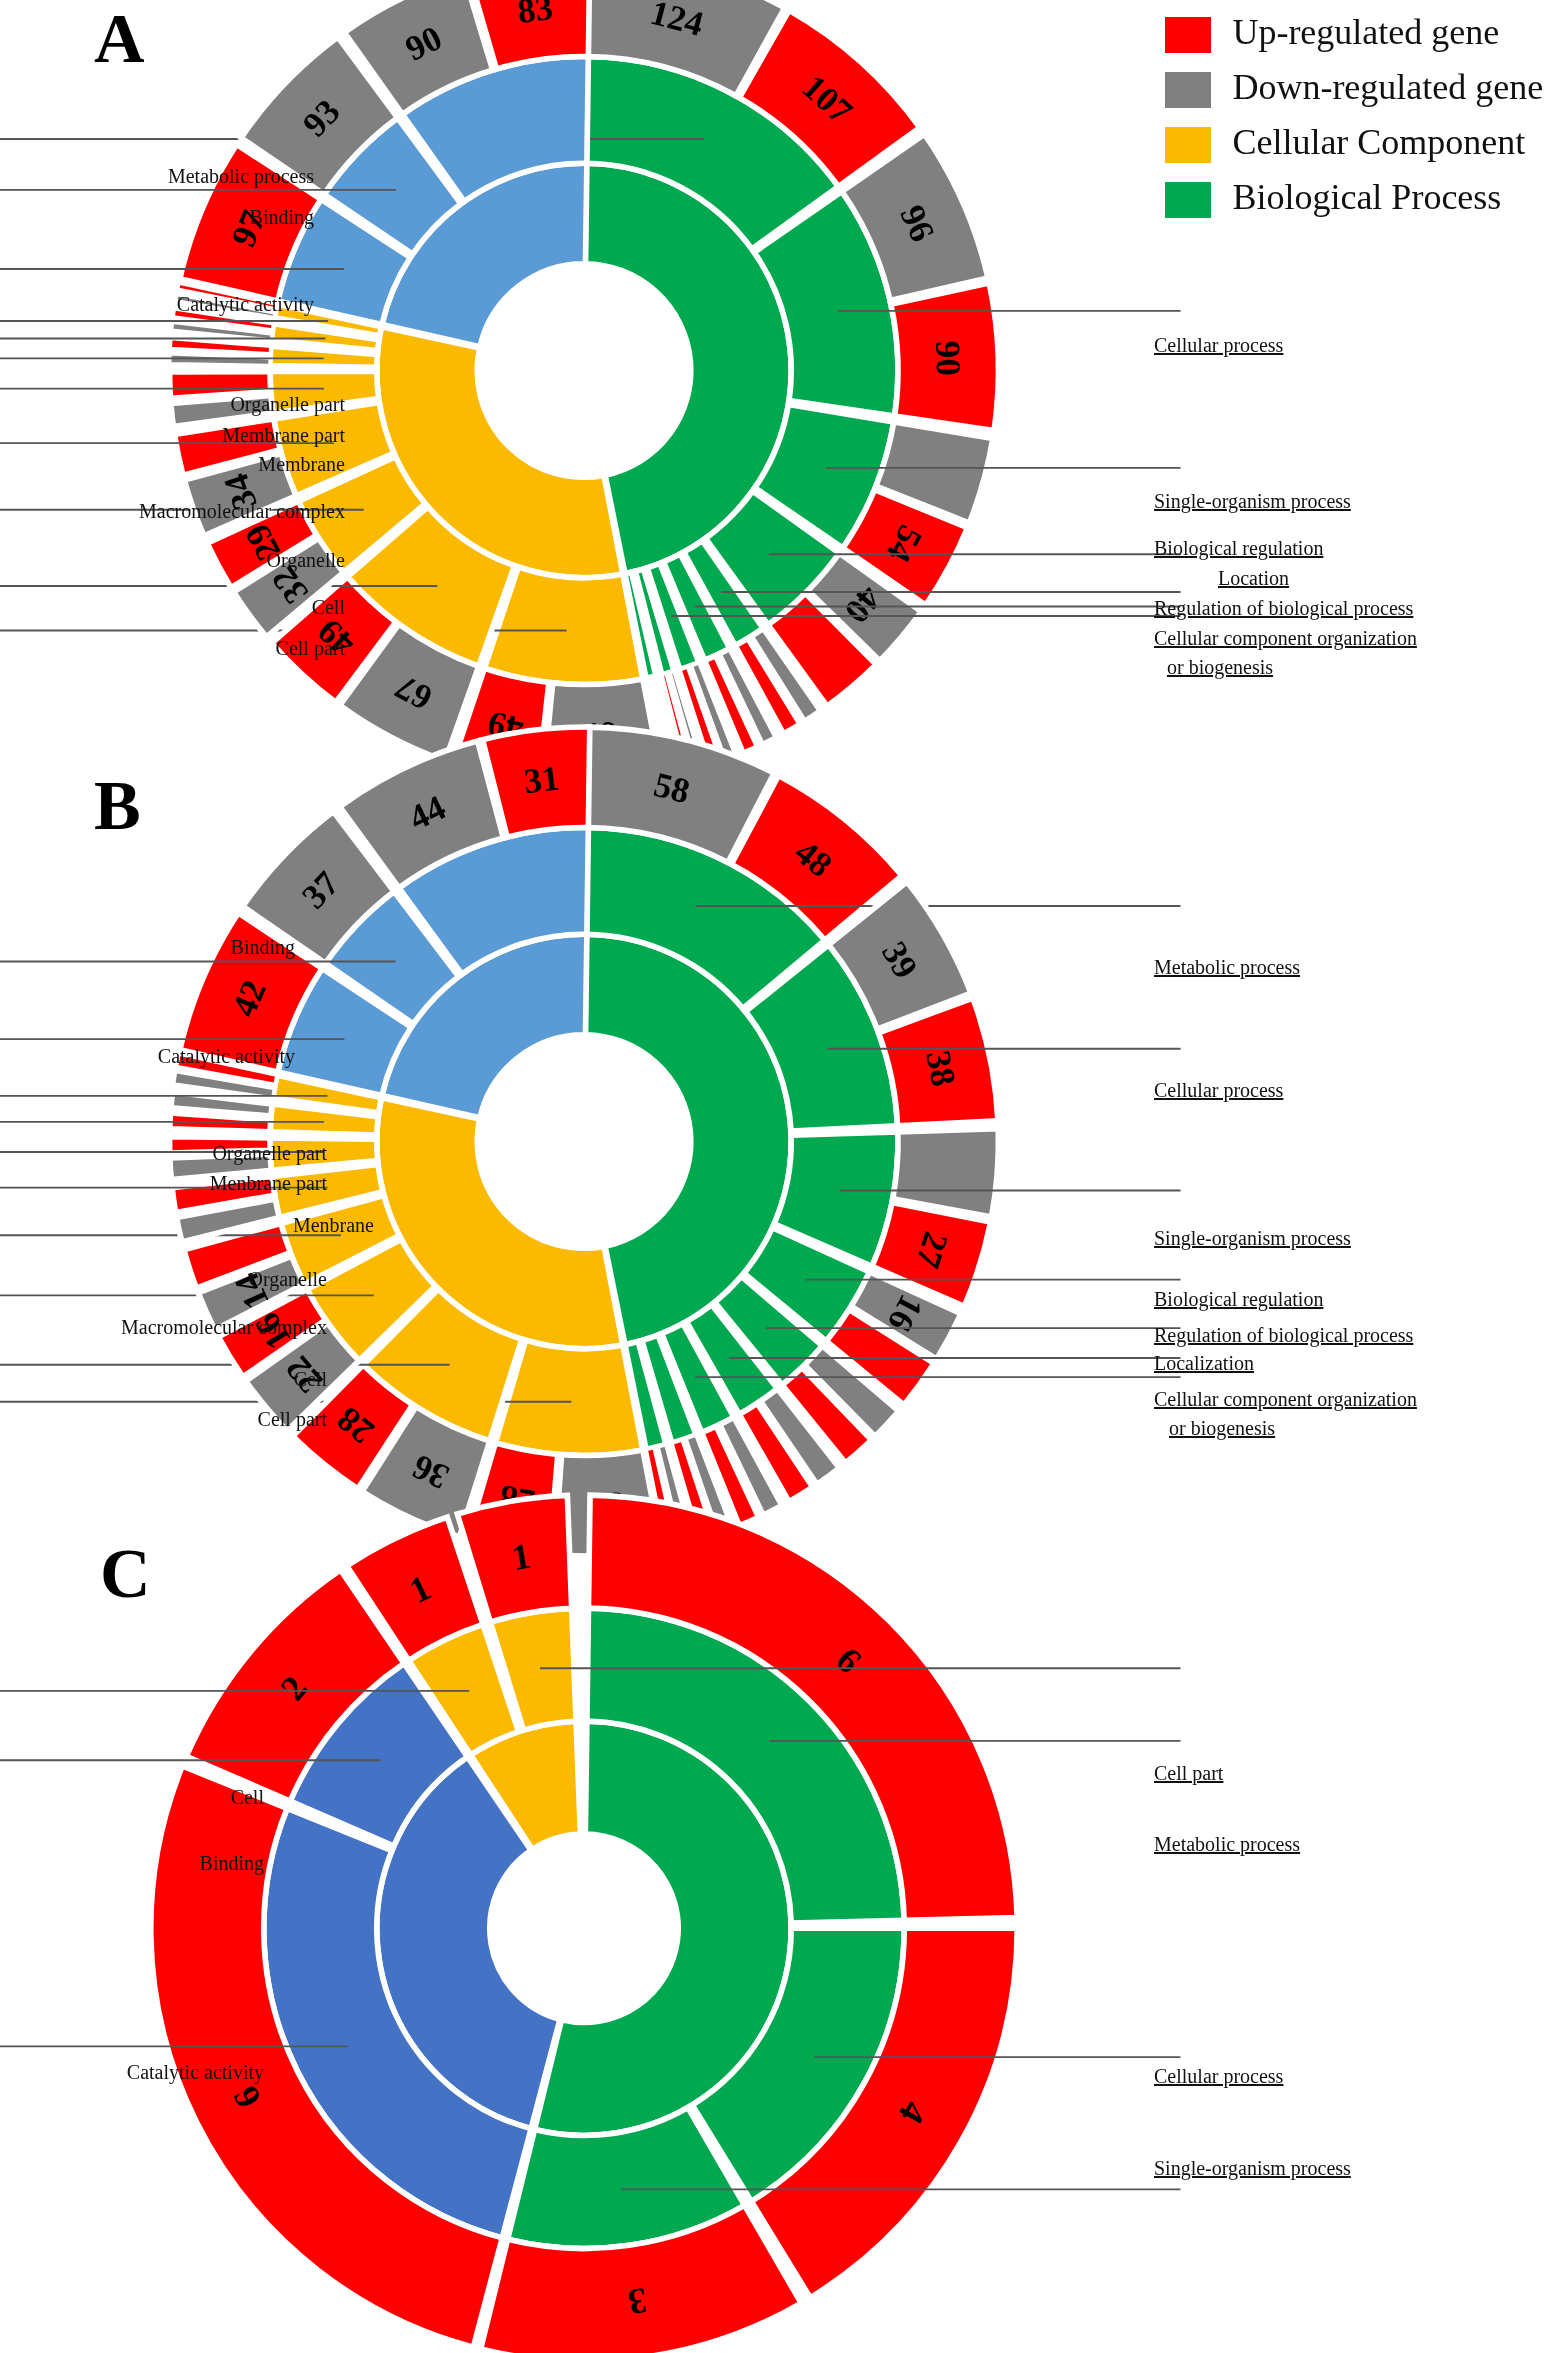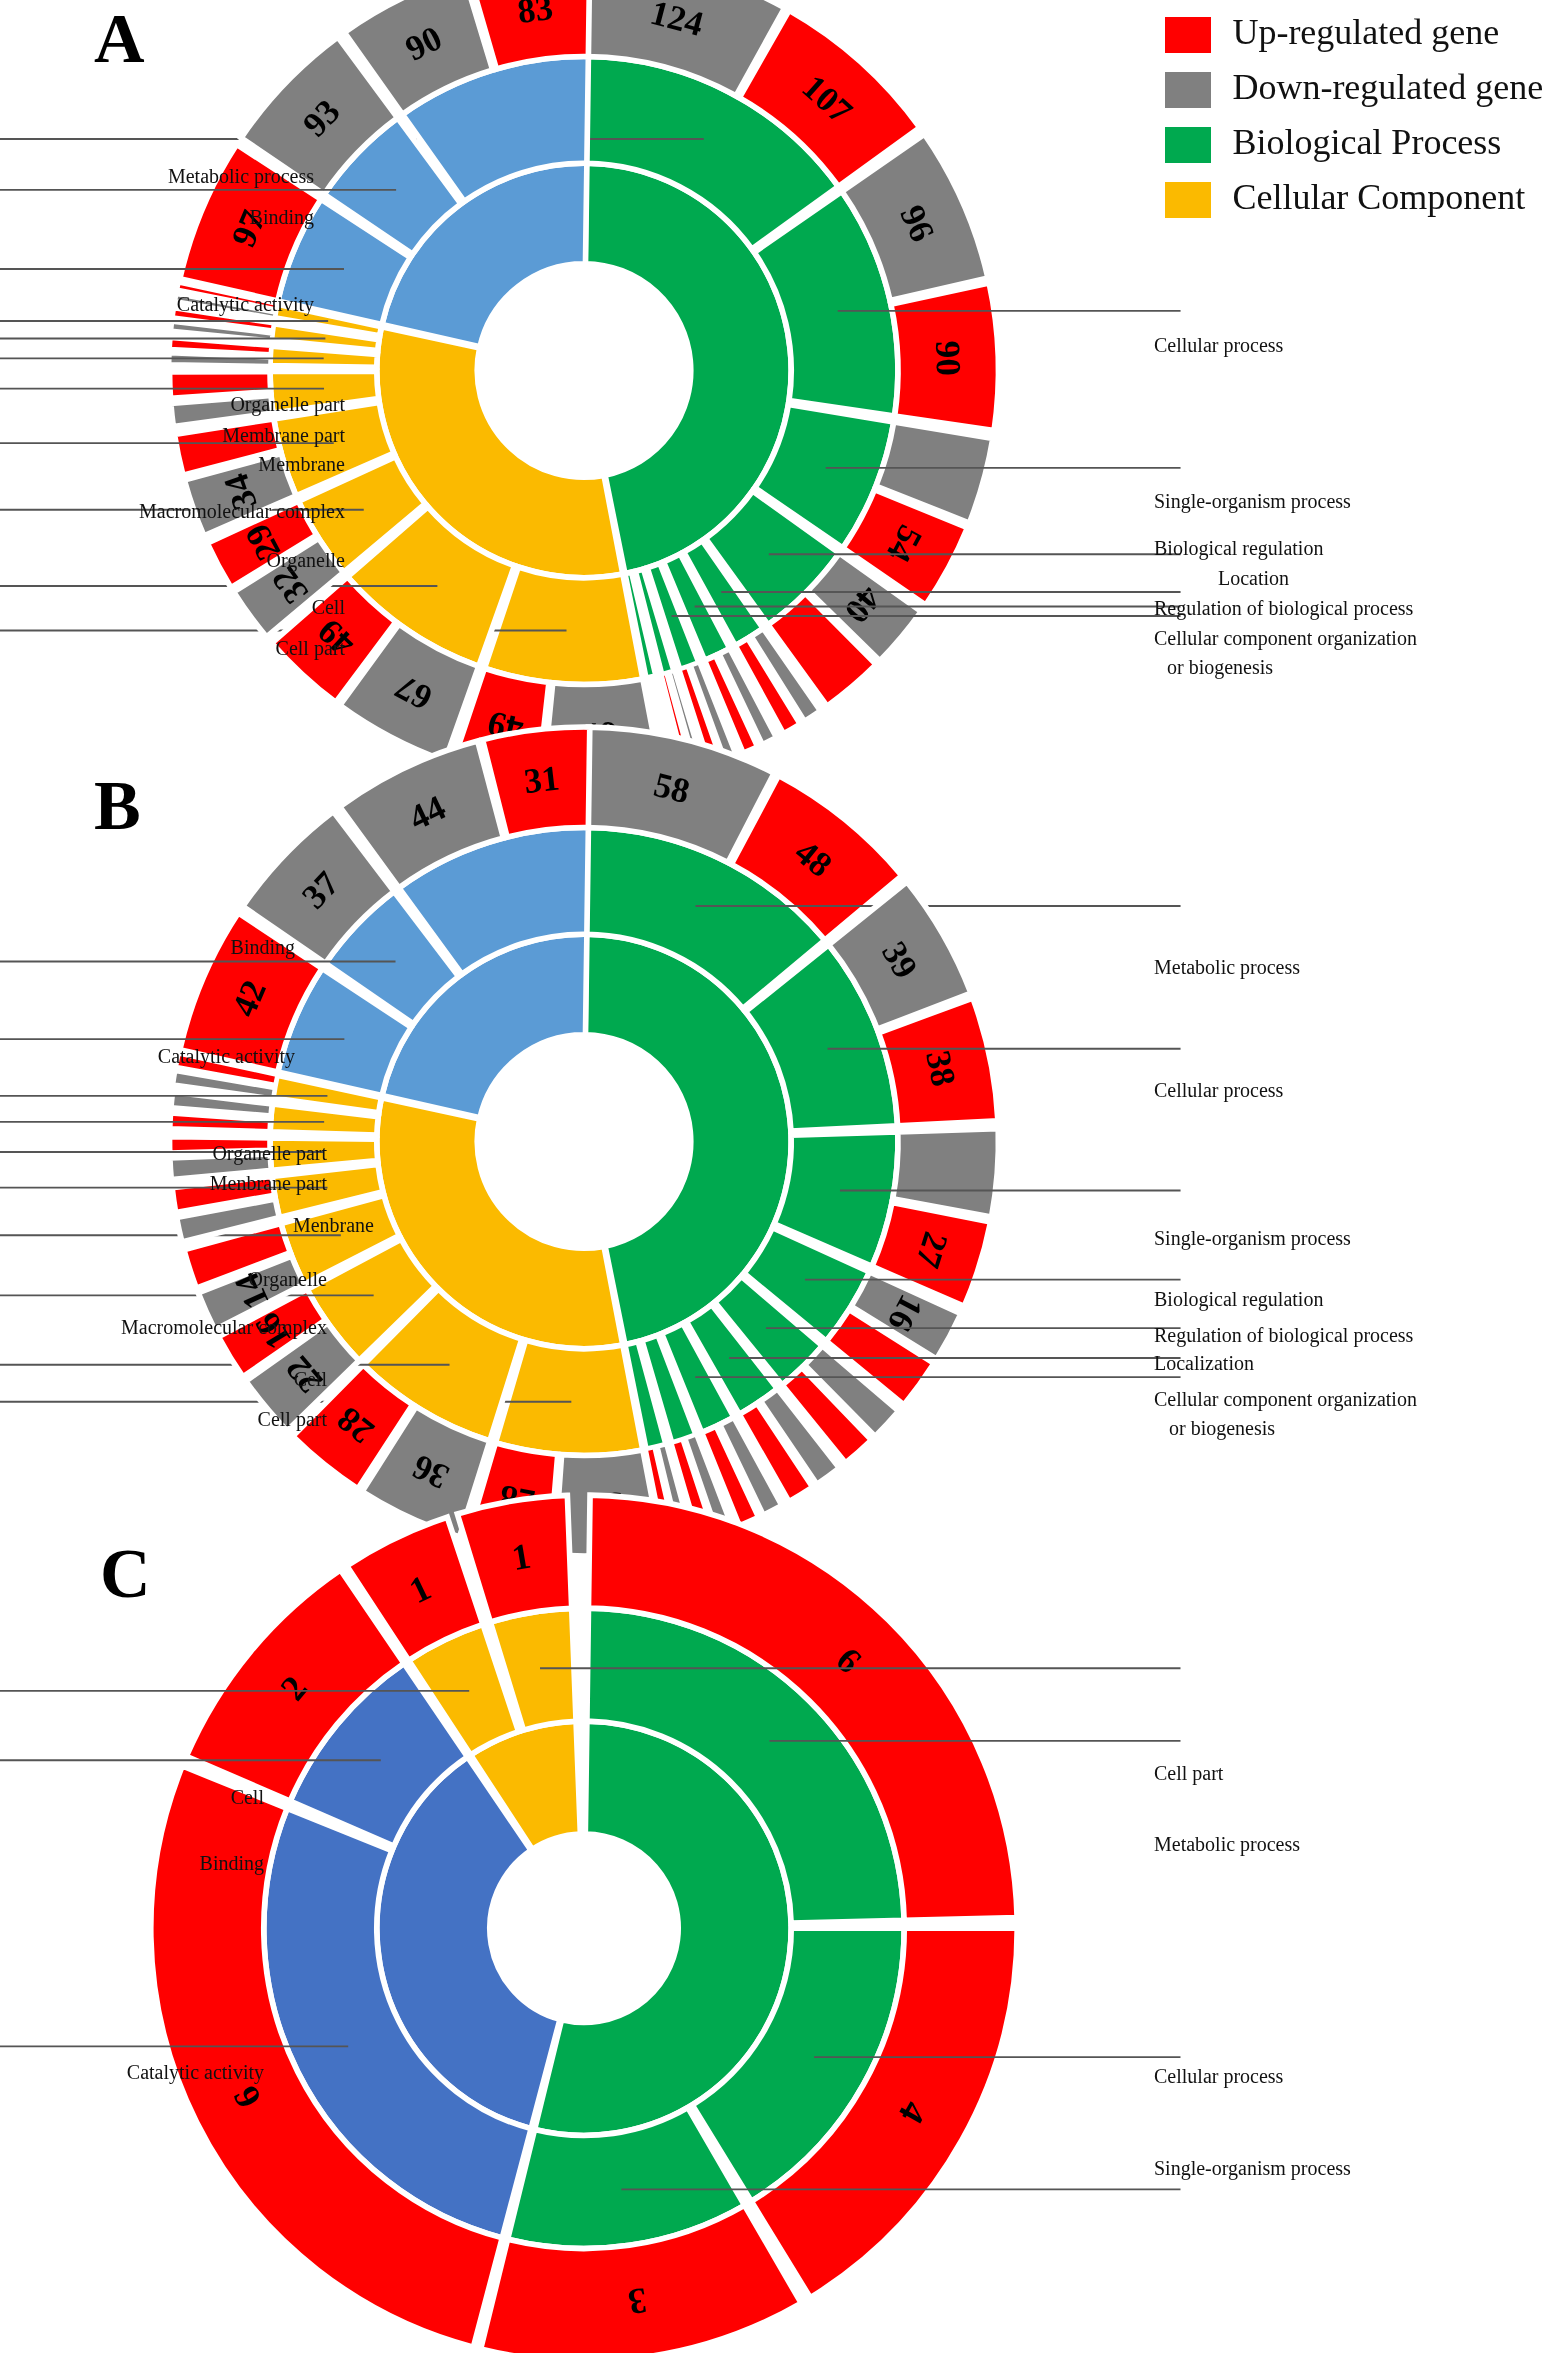--- a/index.html
+++ b/index.html
@@ -4,47 +4,47 @@
 <style>
   html,body{margin:0;padding:0;background:#fff;}
   body{width:1562px;height:2354px;position:relative;font-family:"Liberation Serif",serif;}
   .panel{position:absolute;}
   .panel-letter{position:absolute;font-family:"Liberation Serif",serif;font-weight:bold;font-size:70px;color:#000;line-height:1;}
   .legend{position:absolute;left:1165px;top:7.5px;}
   .legend-row{display:flex;align-items:flex-end;height:45px;margin-bottom:10px;}
   .legend-swatch{width:46px;height:36px;margin-right:21.4px;flex:none;}
   .legend-label{font-family:"Liberation Serif",serif;font-size:36px;color:#111;white-space:nowrap;}
   .lbl{position:absolute;font-family:"Liberation Serif",serif;font-size:20px;color:#111;white-space:nowrap;line-height:1.06;}
-  .lbl.r{text-align:right;}
+  .lbl.r{text-align:right;text-decoration:underline;}
   .lbl.l{text-align:right;}
   svg{display:block;overflow:visible;}
   .seg{stroke:#ffffff;stroke-width:9;}
   .seg.thin{stroke-width:6;}
   .num{font-family:"Liberation Serif",serif;font-weight:bold;fill:#000;text-anchor:middle;dominant-baseline:central;}
   .leader{stroke:#555;stroke-width:3;fill:none;}
 </style>
 </head>
 <body>
 
 <div class="legend">
   <div class="legend-row">
     <span class="legend-swatch" style="background:#FF0000"></span>
     <span class="legend-label">Up-regulated gene</span>
   </div>
   <div class="legend-row">
     <span class="legend-swatch" style="background:#808080"></span>
     <span class="legend-label">Down-regulated gene</span>
   </div>
   <div class="legend-row">
+    <span class="legend-swatch" style="background:#FBBA00"></span>
+    <span class="legend-label">Cellular Component</span>
+  </div>
+  <div class="legend-row">
     <span class="legend-swatch" style="background:#00A94F"></span>
     <span class="legend-label">Biological Process</span>
-  </div>
-  <div class="legend-row">
-    <span class="legend-swatch" style="background:#FBBA00"></span>
-    <span class="legend-label">Cellular Component</span>
   </div>
 </div>
 
 <div class="panel-letter" style="left:94px;top:3.8px;">A</div>
 <div class="panel" style="left:0;top:0;width:1168px;height:741px;">
   <svg width="1168" height="741" viewBox="0 0 1860 1180">
       <path class="seg" d="M 933.455688758361 260.01809410938097 A 330 330 0 0 1 995.2269223251117 913.4894876251683 L 963.6017478644515 756.6460996856927 A 170 170 0 0 0 931.7802032997618 420.00932120786297 Z" fill="#00A94F"></path>
       <path class="seg" d="M 991.8358338132892 914.1547927404672 A 330 330 0 0 1 607.4527548855883 520.2628171697218 L 763.8392979713637 554.0747846025839 A 170 170 0 0 0 961.8548234795733 756.9888326238771 Z" fill="#FBBA00"></path>
       <path class="seg" d="M 608.2007130791641 516.8889957855761 A 330 330 0 0 1 934.6075195119176 260.0321670769296 L 932.3735706576546 420.01657091841827 A 170 170 0 0 0 764.2246097680543 552.3367554046906 Z" fill="#5B9BD5"></path>
       <path class="seg" d="M 935.2358920581228 90.02741531724394 A 500 500 0 0 1 1335.1749464922323 297.02685663184644 L 1197.4154646848733 396.6377253770187 A 330 330 0 0 0 933.455688758361 260.01809410938097 Z" fill="#00A94F"></path>

